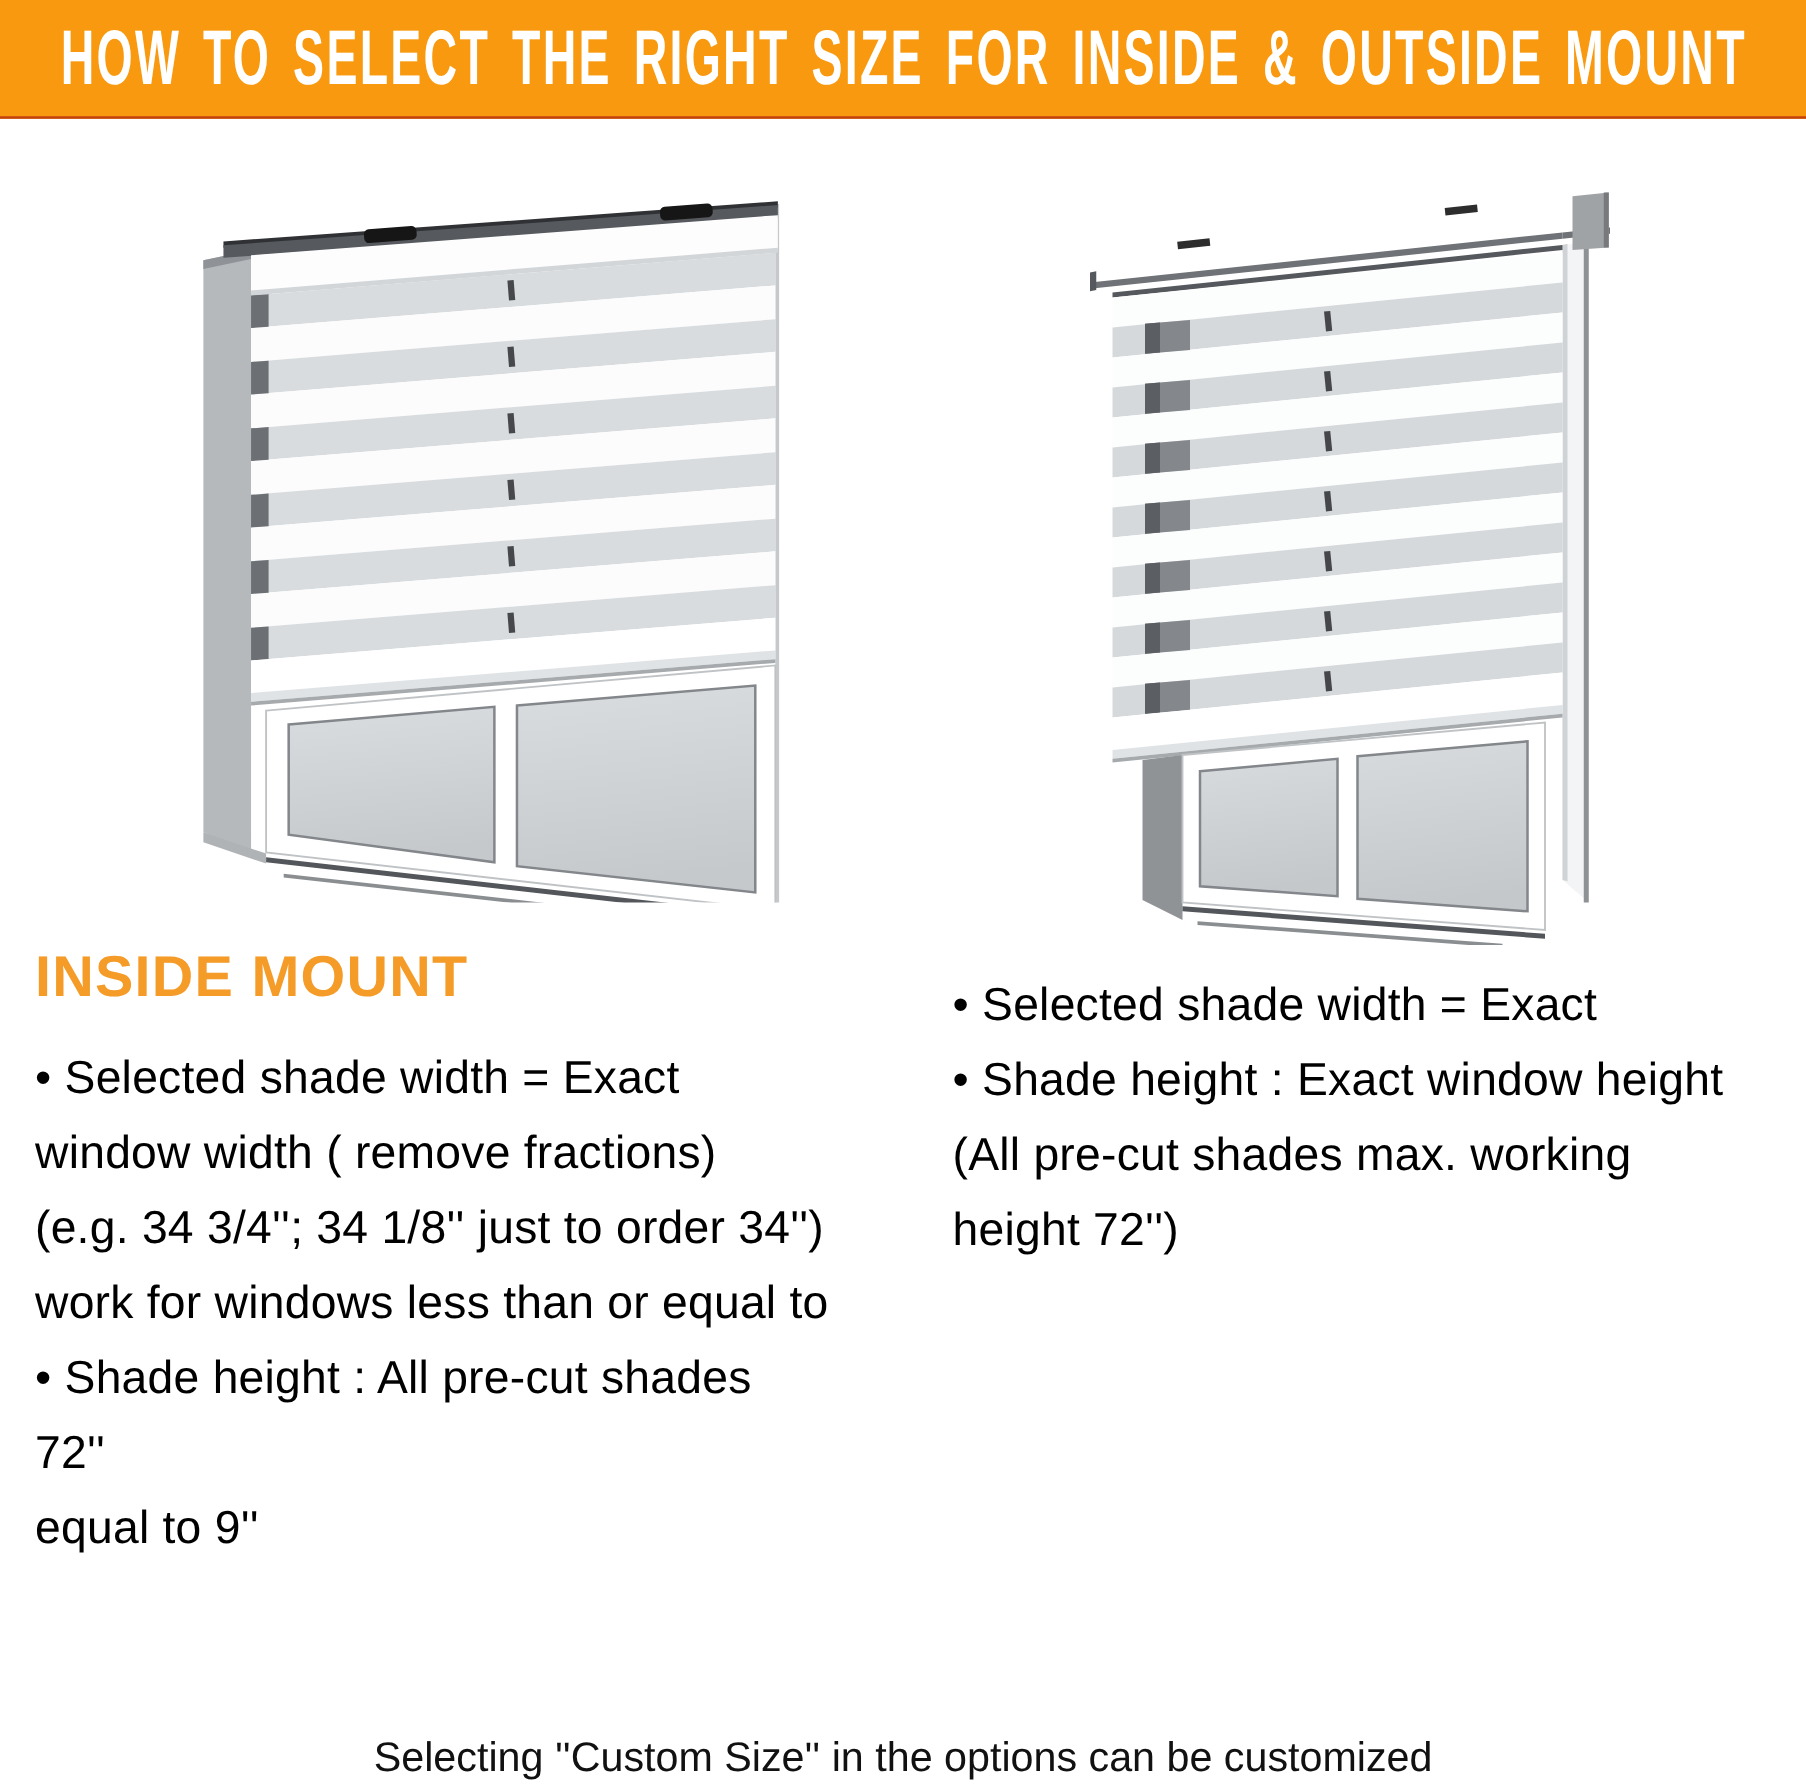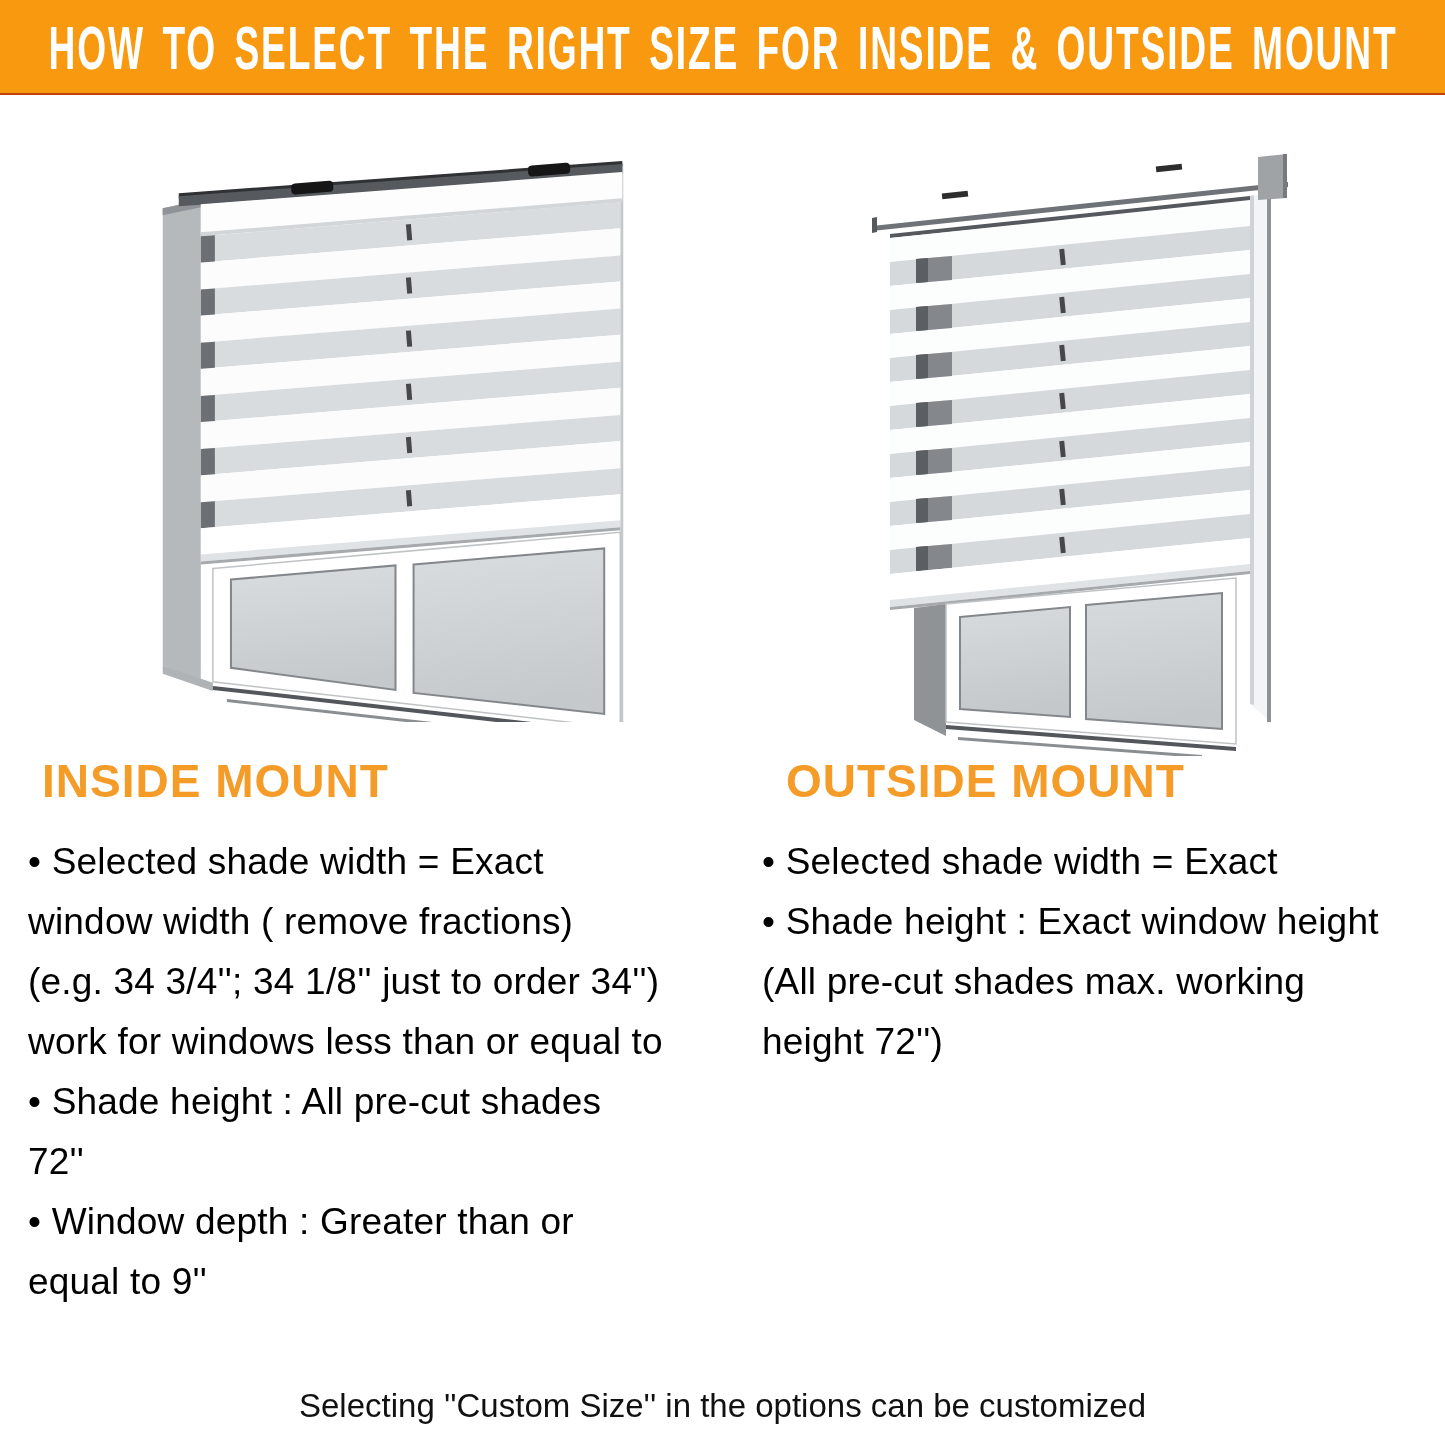--- a/index.html
+++ b/index.html
@@ -17,21 +17,21 @@
   
   .fig{position:absolute;}
   .fig-left{left:150px;top:140px;}
   .fig-right{left:858px;top:138px;}
 
   
   .col{position:absolute;top:752px;}
   .col-inside{left:28px;width:700px;}
   .col-outside{left:762px;width:682px;}
   .col h2{margin:0;font-size:46px;line-height:58px;font-weight:bold;color:#F49B28;letter-spacing:1px;white-space:nowrap;}
-  .col-inside h2{margin-left:14px;}
+  .col-inside h2{}
   .col-outside h2{margin-left:24px;}
   .lines{margin-top:22px;}
   .line{font-size:37px;line-height:60px;color:#000000;letter-spacing:0.2px;white-space:pre;}
 
   
   .footer{position:absolute;left:0;top:1386px;width:1445px;text-align:center;}
   .footer-note{font-size:33px;line-height:40px;color:#111111;}
 </style>
 </head>
 <body>
@@ -186,27 +186,25 @@
 
   <div class="col col-inside">
     <h2>INSIDE MOUNT</h2>
     <div class="lines">
       <div class="line">• Selected shade width = Exact</div>
       <div class="line">window width ( remove fractions)</div>
       <div class="line">(e.g. 34 3/4''; 34 1/8'' just to order 34'')</div>
       <div class="line">work for windows less than or equal to</div>
       <div class="line">• Shade height : All pre-cut shades</div>
       <div class="line">72''</div>
-      <div class="line">• Window depth : Greater than or</div>
       <div class="line">equal to 9''</div>
     </div>
   </div>
 
   <div class="col col-outside">
-    <h2>OUTSIDE MOUNT</h2>
     <div class="lines">
       <div class="line">• Selected shade width = Exact</div>
       <div class="line">• Shade height : Exact window height</div>
       <div class="line">(All pre-cut shades max. working</div>
       <div class="line">height 72'')</div>
     </div>
   </div>
 
   <div class="footer">
     <span class="footer-note">Selecting ''Custom Size'' in the options can be customized</span>

